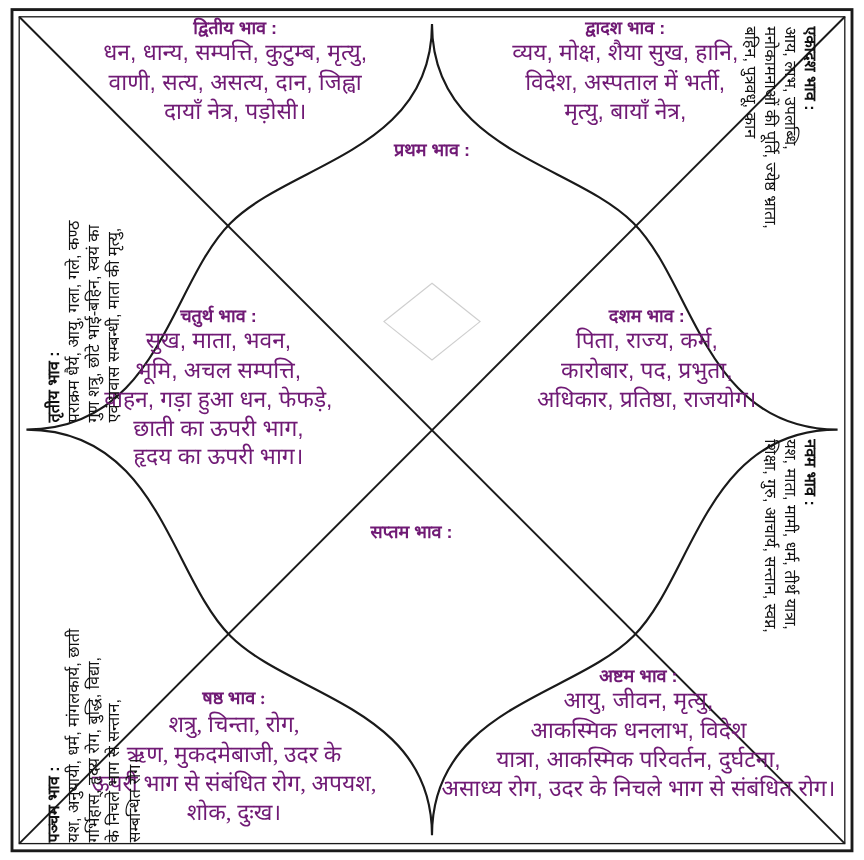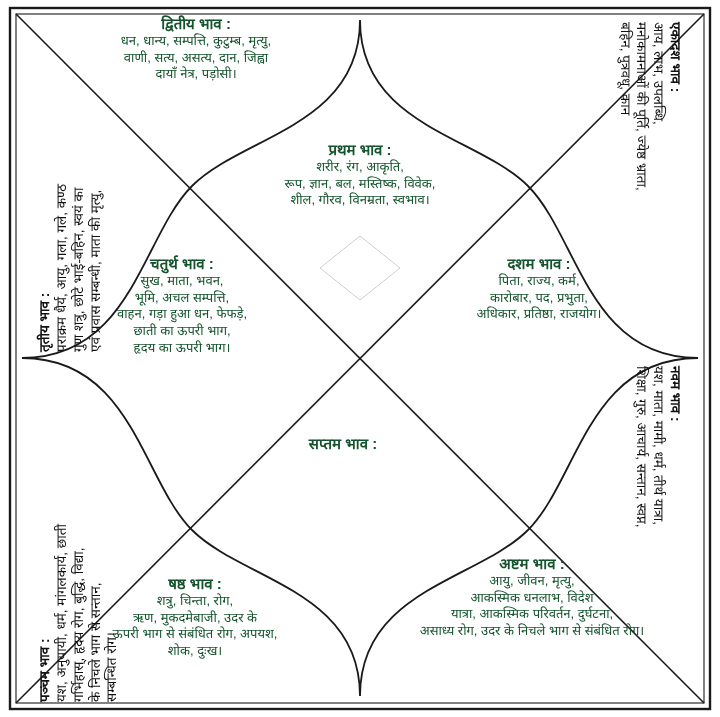--- a/index.html
+++ b/index.html
@@ -1,24 +1,24 @@
 <!DOCTYPE html>
 <html><head>
 <meta charset="utf-8">
 <style>
   html,body{margin:0;padding:0;background:#ffffff;}
   body{font-family:"Liberation Sans", sans-serif;}
   #root{position:relative;width:720px;height:717px;background:#fff;overflow:hidden;}
   .chart{position:absolute;left:8px;top:6px;width:704px;height:705px;}
   .chart svg{position:absolute;left:0;top:0;}
-  .txt{position:absolute;color:#14532d;text-align:center;line-height:1.28;}
+  .txt{position:absolute;color:#701a75;text-align:center;line-height:1.28;}
   .lines{white-space:pre-line;}
   
   .b-title{font-weight:bold;font-size:15px;}
-  .b-body{font-size:13px;}
+  .b-body{font-size:19px;}
   
   .vert{position:absolute;color:#111;font-size:13.5px;line-height:1.25;white-space:pre-line;}
   .vert-l{writing-mode:vertical-rl;transform:rotate(180deg);transform-origin:center;}
   .vert-r{writing-mode:vertical-rl;}
   .vt{font-weight:bold;}
 </style>
 </head>
 <body>
 
 <div id="root">
@@ -38,34 +38,37 @@
                C 580 352, 570 474, 520 524
                C 470 574, 352 584, 352 690
                C 352 584, 234 574, 184 524
                C 134 474, 124 352, 14 352
                C 124 352, 134 230, 184 180
                C 234 130, 352 120, 352 14 Z" fill="none" stroke="#1a1a1a" stroke-width="1.8"></path>
 
       <path d="M352 230 L392 262 L352 294 L312 262 Z" fill="none" stroke="#cfcfcf" stroke-width="1"></path>
     </svg>
 
-    <div class="txt" style="left:194px;top:134px;width:316px;">
+    <div class="txt" style="left:194px;top:110px;width:316px;">
       <div class="b-title">प्रथम भाव :</div>
-      <div class="b-body lines">शरीर, रंग, आकृति,
-रूप, ज्ञान, बल, मस्तिष्क, विवेक,
-शील, गौरव, विनम्रता, स्वभाव।</div>
     </div>
 
     <div class="txt" style="left:28px;top:8px;width:320px;">
       <div class="b-title">द्वितीय भाव :</div>
       <div class="b-body lines">धन, धान्य, सम्पत्ति, कुटुम्ब, मृत्यु,
 वाणी, सत्य, असत्य, दान, जिह्वा
 दायाँ नेत्र, पड़ोसी।</div>
     </div>
 
+    <div class="txt" style="left:358px;top:8px;width:310px;">
+      <div class="b-title">द्वादश भाव :</div>
+      <div class="b-body lines">व्यय, मोक्ष, शैया सुख, हानि,
+विदेश, अस्पताल में भर्ती,
+मृत्यु, बायाँ नेत्र,</div>
+    </div>
 
     <div class="txt" style="left:44px;top:248px;width:260px;">
       <div class="b-title">चतुर्थ भाव :</div>
       <div class="b-body lines">सुख, माता, भवन,
 भूमि, अचल सम्पत्ति,
 वाहन, गड़ा हुआ धन, फेफड़े,
 छाती का ऊपरी भाग,
 हृदय का  ऊपरी भाग।</div>
     </div>
 
@@ -73,21 +76,21 @@
       <div class="b-title">दशम भाव :</div>
       <div class="b-body lines">पिता, राज्य, कर्म,
 कारोबार, पद, प्रभुता,
 अधिकार, प्रतिष्ठा, राजयोग।</div>
     </div>
 
     <div class="txt" style="left:170px;top:428px;width:330px;">
       <div class="b-title">सप्तम भाव :</div>
     </div>
 
-    <div class="txt" style="left:22px;top:568px;width:330px;">
+    <div class="txt" style="left:22px;top:568px;width:330px;font-family:Liberation Serif, serif;">
       <div class="b-title">षष्ठ भाव :</div>
       <div class="b-body lines">शत्रु, चिन्ता, रोग,
 ऋण, मुकदमेबाजी, उदर के
 ऊपरी भाग से संबंधित रोग, अपयश,
 शोक, दुःख।</div>
     </div>
 
     <div class="txt" style="left:352px;top:548px;width:344px;">
       <div class="b-title">अष्टम भाव :</div>
       <div class="b-body lines">आयु, जीवन, मृत्यु,

